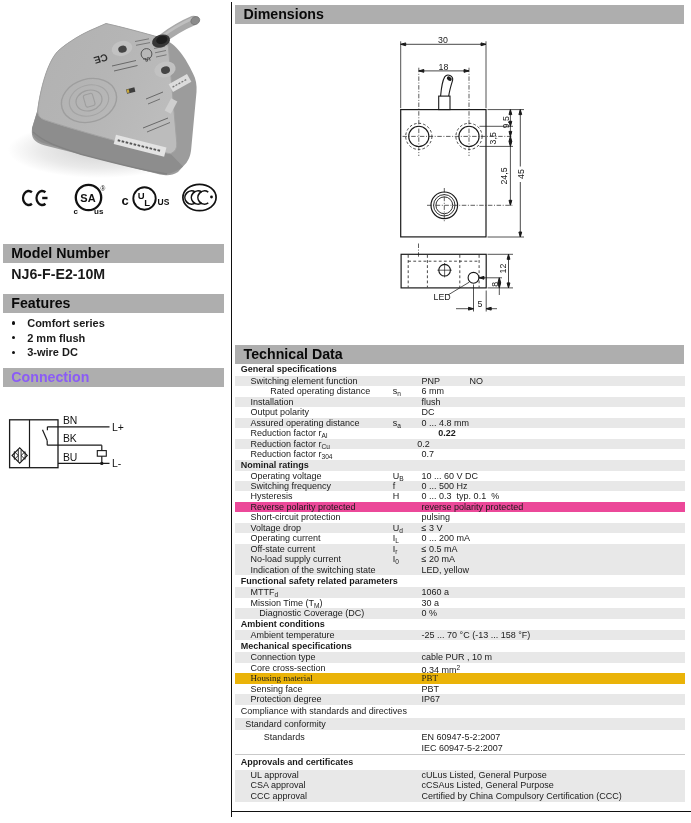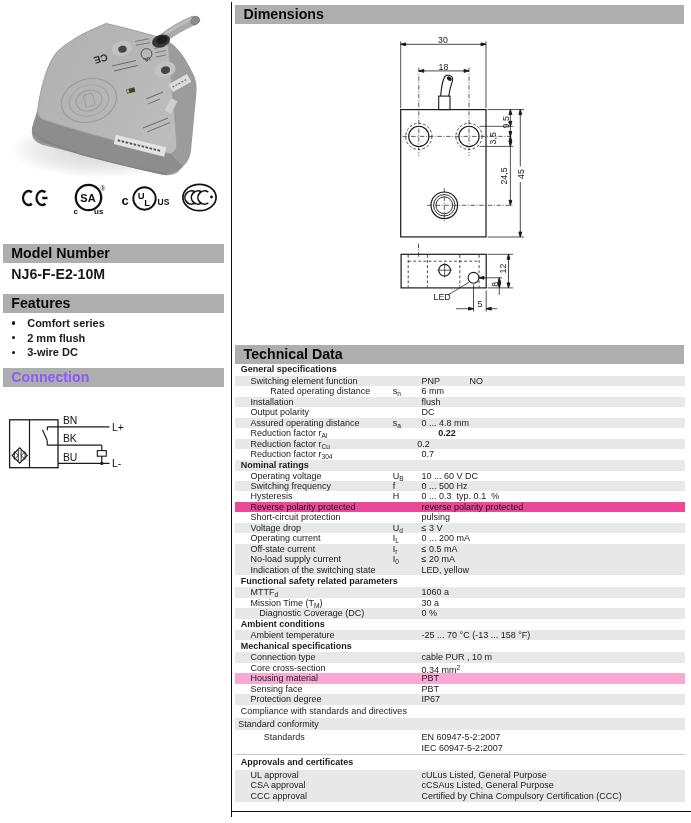--- a/index.html
+++ b/index.html
@@ -335,37 +335,37 @@
       <span style="position:absolute;left:5.5px;font-weight:bold;">Mechanical specifications</span>
     </div>
 <div style="position:absolute;left:235.3px;top:652.35px;width:449.7px;height:10.45px;background:#e8e8e8;line-height:10.45px;">
       <span style="position:absolute;left:15.2px;line-height:10.45px;">Connection type</span>
       <span style="position:absolute;left:186.3px;">cable PUR , 10 m</span>
     </div>
 <div style="position:absolute;left:235.3px;top:662.80px;width:449.7px;height:10.45px;line-height:10.45px;">
       <span style="position:absolute;left:15.2px;line-height:10.45px;">Core cross-section</span>
       <span style="position:absolute;left:186.3px;">0.34 mm<span style="font-size:6.6px;vertical-align:2.6px;">2</span></span>
     </div>
-<div style="position:absolute;left:235.3px;top:673.25px;width:449.7px;height:10.45px;background:#f9a8d4;line-height:10.45px;">
+<div style="position:absolute;left:235.3px;top:673.25px;width:449.7px;height:10.45px;background:#eab308;line-height:10.45px;font-family:Liberation Serif, serif;">
       <span style="position:absolute;left:15.2px;line-height:10.45px;">Housing material</span>
       <span style="position:absolute;left:186.3px;">PBT</span>
     </div>
 <div style="position:absolute;left:235.3px;top:683.70px;width:449.7px;height:10.45px;line-height:10.45px;">
       <span style="position:absolute;left:15.2px;line-height:10.45px;">Sensing face</span>
       <span style="position:absolute;left:186.3px;">PBT</span>
     </div>
 <div style="position:absolute;left:235.3px;top:694.15px;width:449.7px;height:10.45px;background:#e8e8e8;line-height:10.45px;">
       <span style="position:absolute;left:15.2px;line-height:10.45px;">Protection degree</span>
       <span style="position:absolute;left:186.3px;">IP67</span>
     </div>
 <div style="position:absolute;left:235.3px;top:704.60px;width:449.7px;height:13.00px;line-height:13.00px;">
       <span style="position:absolute;left:5.5px;font-weight:normal;">Compliance with standards and directives</span>
     </div>
 <div style="position:absolute;left:235.3px;top:717.60px;width:449.7px;height:12.60px;background:#e8e8e8;line-height:12.60px;">
-      <span style="position:absolute;left:3px;line-height:12.60px;">Standard conformity</span>
+      <span style="position:absolute;left:10px;line-height:12.60px;">Standard conformity</span>
     </div>
 <div style="position:absolute;left:235.3px;top:730.20px;width:449.7px;height:23.20px;line-height:23.20px;">
       <span style="position:absolute;left:28.4px;top:1.5px;line-height:11.2px;">Standards</span>
       <div style="position:absolute;left:186.3px;top:1.5px;height:11.2px;line-height:11.2px;">EN 60947-5-2:2007</div>
       <div style="position:absolute;left:186.3px;top:12.7px;height:11.2px;line-height:11.2px;">IEC 60947-5-2:2007</div>
     </div>
 <div style="position:absolute;left:235.3px;top:753.6px;width:449.7px;height:1px;background:#c9c9c9;"></div>
 <div style="position:absolute;left:235.3px;top:754.60px;width:449.7px;height:15.30px;line-height:15.30px;">
       <span style="position:absolute;left:5.5px;font-weight:bold;">Approvals and certificates</span>
     </div>

